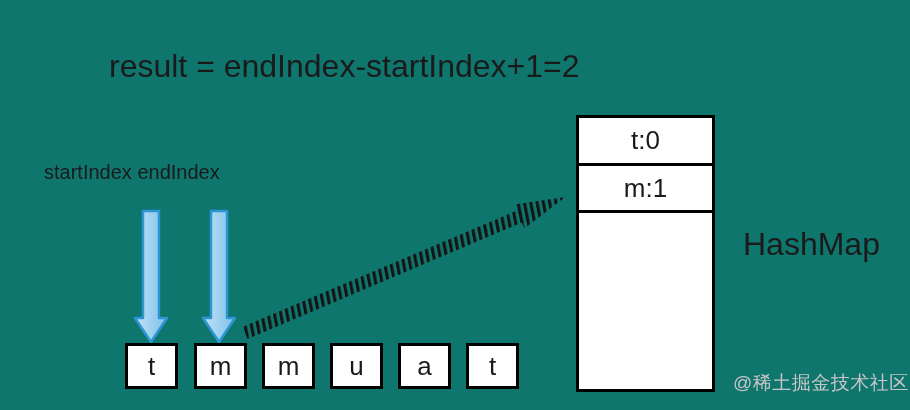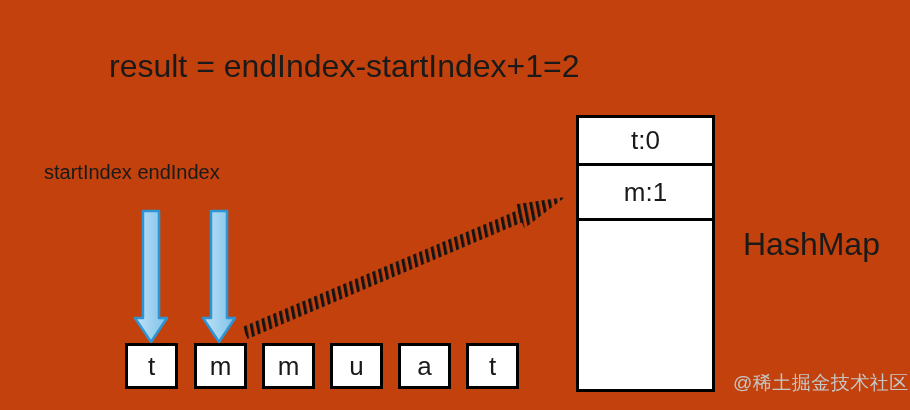--- a/index.html
+++ b/index.html
@@ -1,20 +1,20 @@
 <!DOCTYPE html>
 <html><head>
 <meta charset="utf-8">
 <style>
   html, body { margin: 0; padding: 0; background: #ffffff; }
   .stage {
     position: relative;
     width: 910px;
     height: 410px;
-    background: #c2410c;
+    background: #0f766e;
     font-family: "Liberation Sans", sans-serif;
     color: #1a1a1a;
     overflow: hidden;
   }
   .txt { position: absolute; white-space: nowrap; line-height: 1; }
 
   .formula {
     left: 109px; top: 50px;
     font-size: 32px;
   }
@@ -60,21 +60,21 @@
     border: 3px solid #000;
     background: #fff;
   }
   .hm-row {
     box-sizing: border-box;
     border-bottom: 3px solid #000;
     display: flex; align-items: center; justify-content: center;
     font-size: 26px;
   }
   .hm-row-1 { height: 48px; }
-  .hm-row-2 { height: 55px; }
+  .hm-row-2 { height: 47px; }
   .hm-empty { border-bottom: none; }
 
   .overlay-svg {
     position: absolute;
     left: 0; top: 0;
     pointer-events: none;
   }
 </style>
 </head>
 <body>

